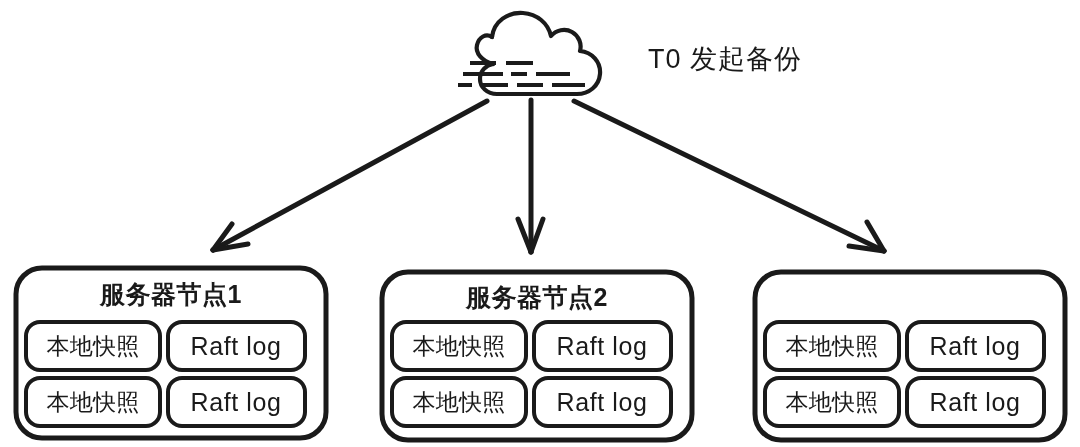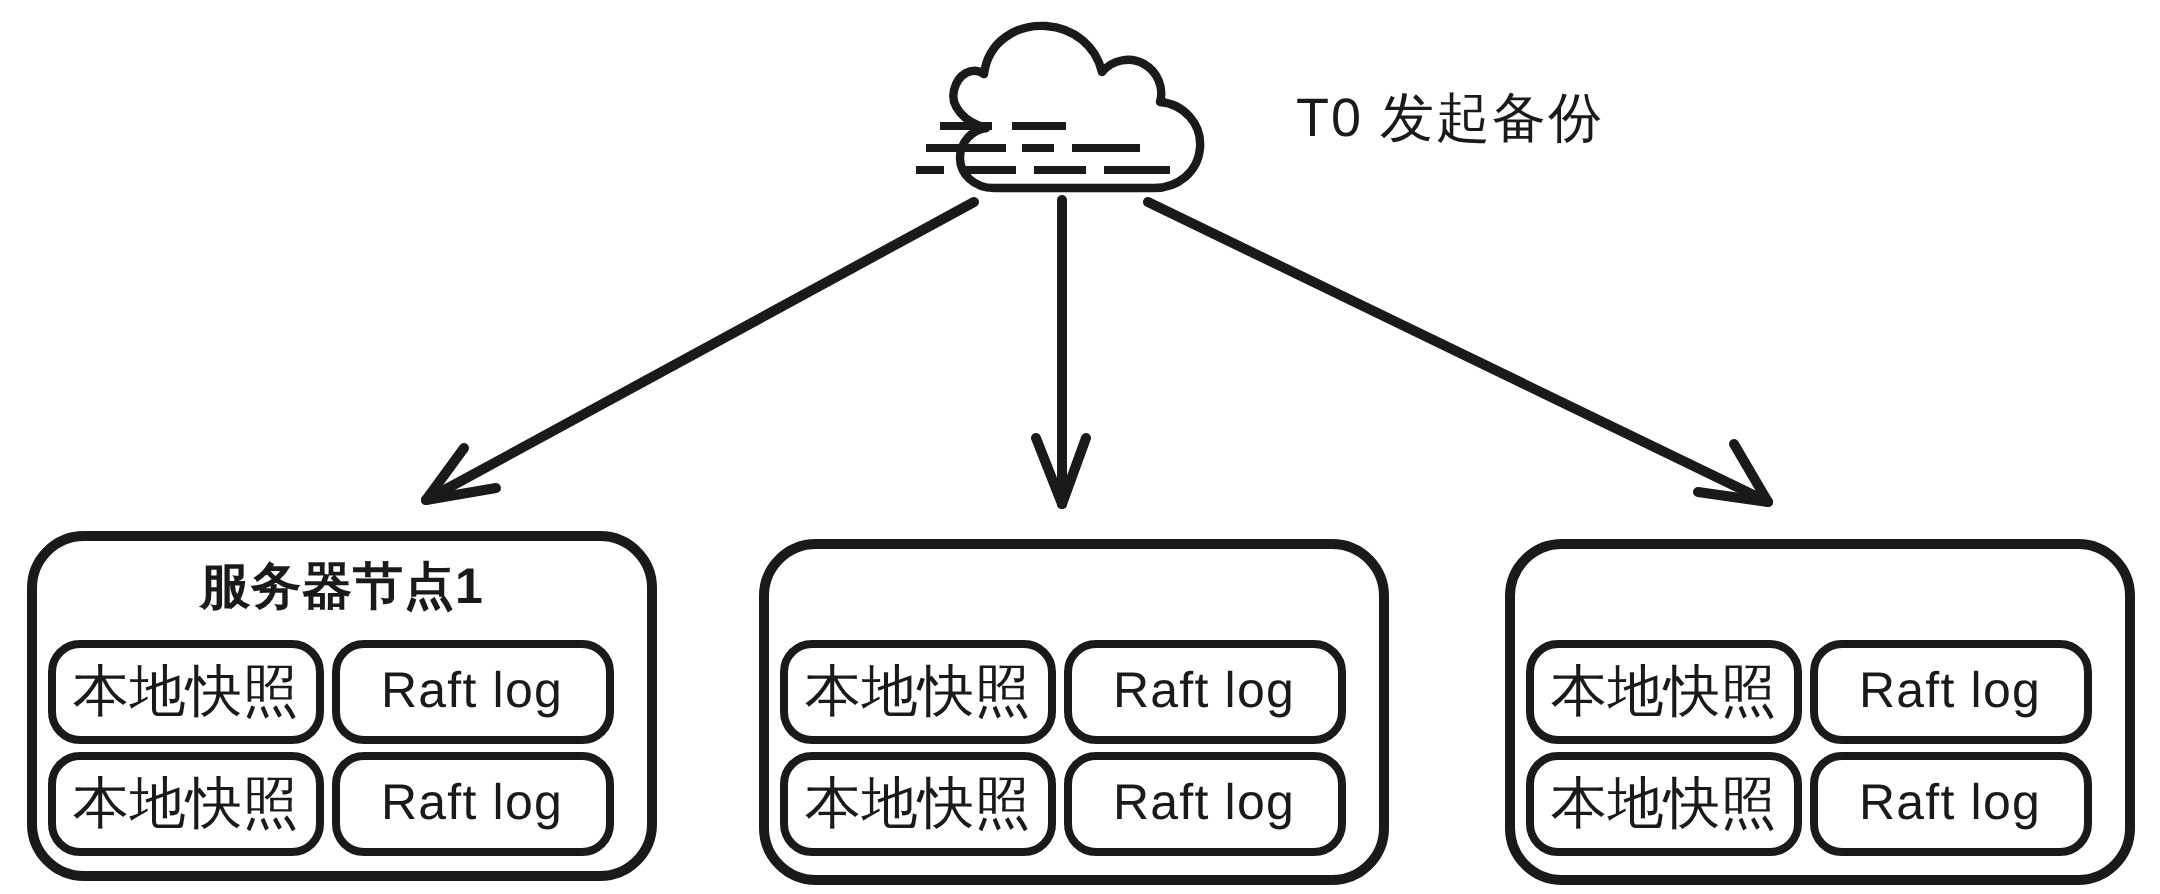--- a/index.html
+++ b/index.html
@@ -37,21 +37,21 @@
     letter-spacing: 1px;
     font-weight: 500;
   }
   .node-title {
     font-size: 25px;
     font-weight: 600;
     text-align: left;
     letter-spacing: 0.5px;
   }
   .cell-label {
-    font-size: 28px;
+    font-size: 23px;
     font-weight: 500;
     text-align: center;
     letter-spacing: 0.3px;
   }
   .cell-label.latin {
     font-size: 25px;
     letter-spacing: 0.6px;
   }
   .centerbox {
     transform: translate(-50%, -50%);
@@ -139,20 +139,21 @@
   </svg>
 
   <div class="overlay-text cloud-label">T0 发起备份</div>
 
   <div class="overlay-text node-title centerbox" style="left:171px; top:294px;">服务器节点1</div>
   <div class="overlay-text cell-label centerbox" style="left:93px; top:346px;">本地快照</div>
   <div class="overlay-text cell-label latin centerbox" style="left:236px; top:346px;">Raft log</div>
   <div class="overlay-text cell-label centerbox" style="left:93px; top:402px;">本地快照</div>
   <div class="overlay-text cell-label latin centerbox" style="left:236px; top:402px;">Raft log</div>
 
+  <div class="overlay-text node-title centerbox" style="left:537px; top:297px;">服务器节点2</div>
   <div class="overlay-text cell-label centerbox" style="left:459px; top:346px;">本地快照</div>
   <div class="overlay-text cell-label latin centerbox" style="left:602px; top:346px;">Raft log</div>
   <div class="overlay-text cell-label centerbox" style="left:459px; top:402px;">本地快照</div>
   <div class="overlay-text cell-label latin centerbox" style="left:602px; top:402px;">Raft log</div>
 
   <div class="overlay-text cell-label centerbox" style="left:832px; top:346px;">本地快照</div>
   <div class="overlay-text cell-label latin centerbox" style="left:975px; top:346px;">Raft log</div>
   <div class="overlay-text cell-label centerbox" style="left:832px; top:402px;">本地快照</div>
   <div class="overlay-text cell-label latin centerbox" style="left:975px; top:402px;">Raft log</div>
 

